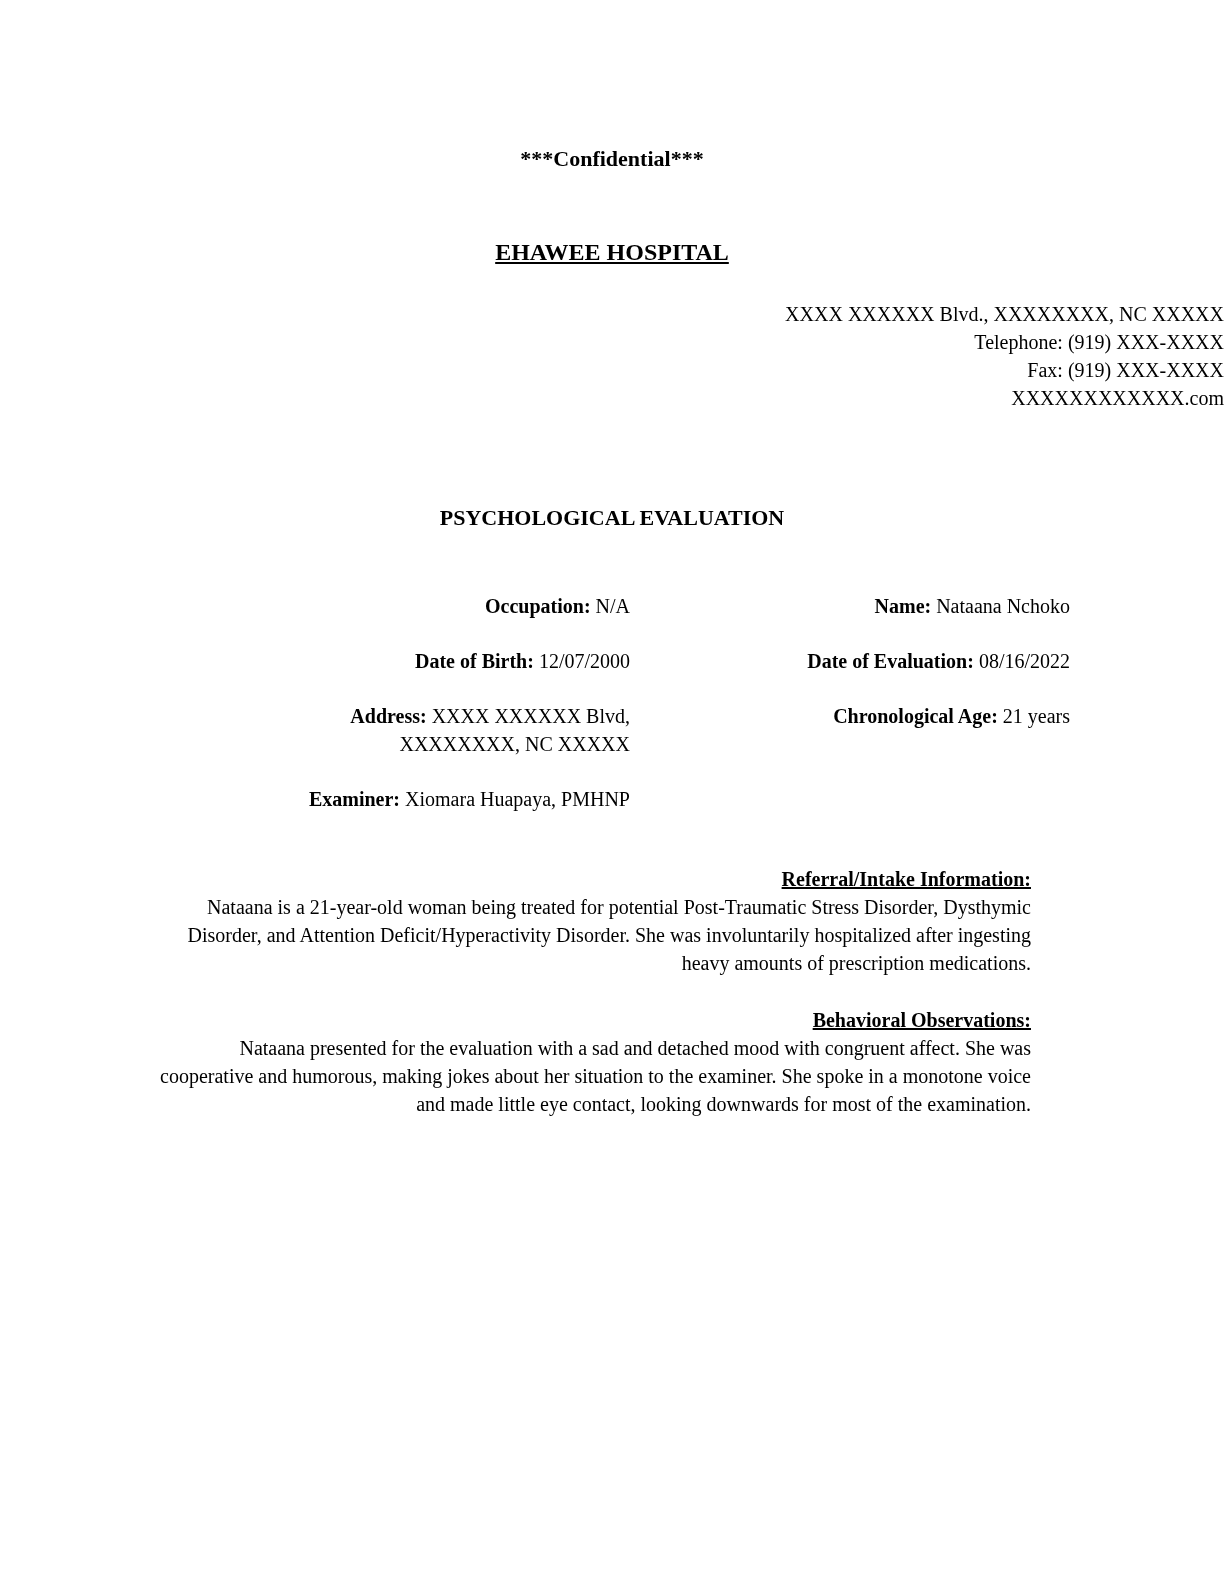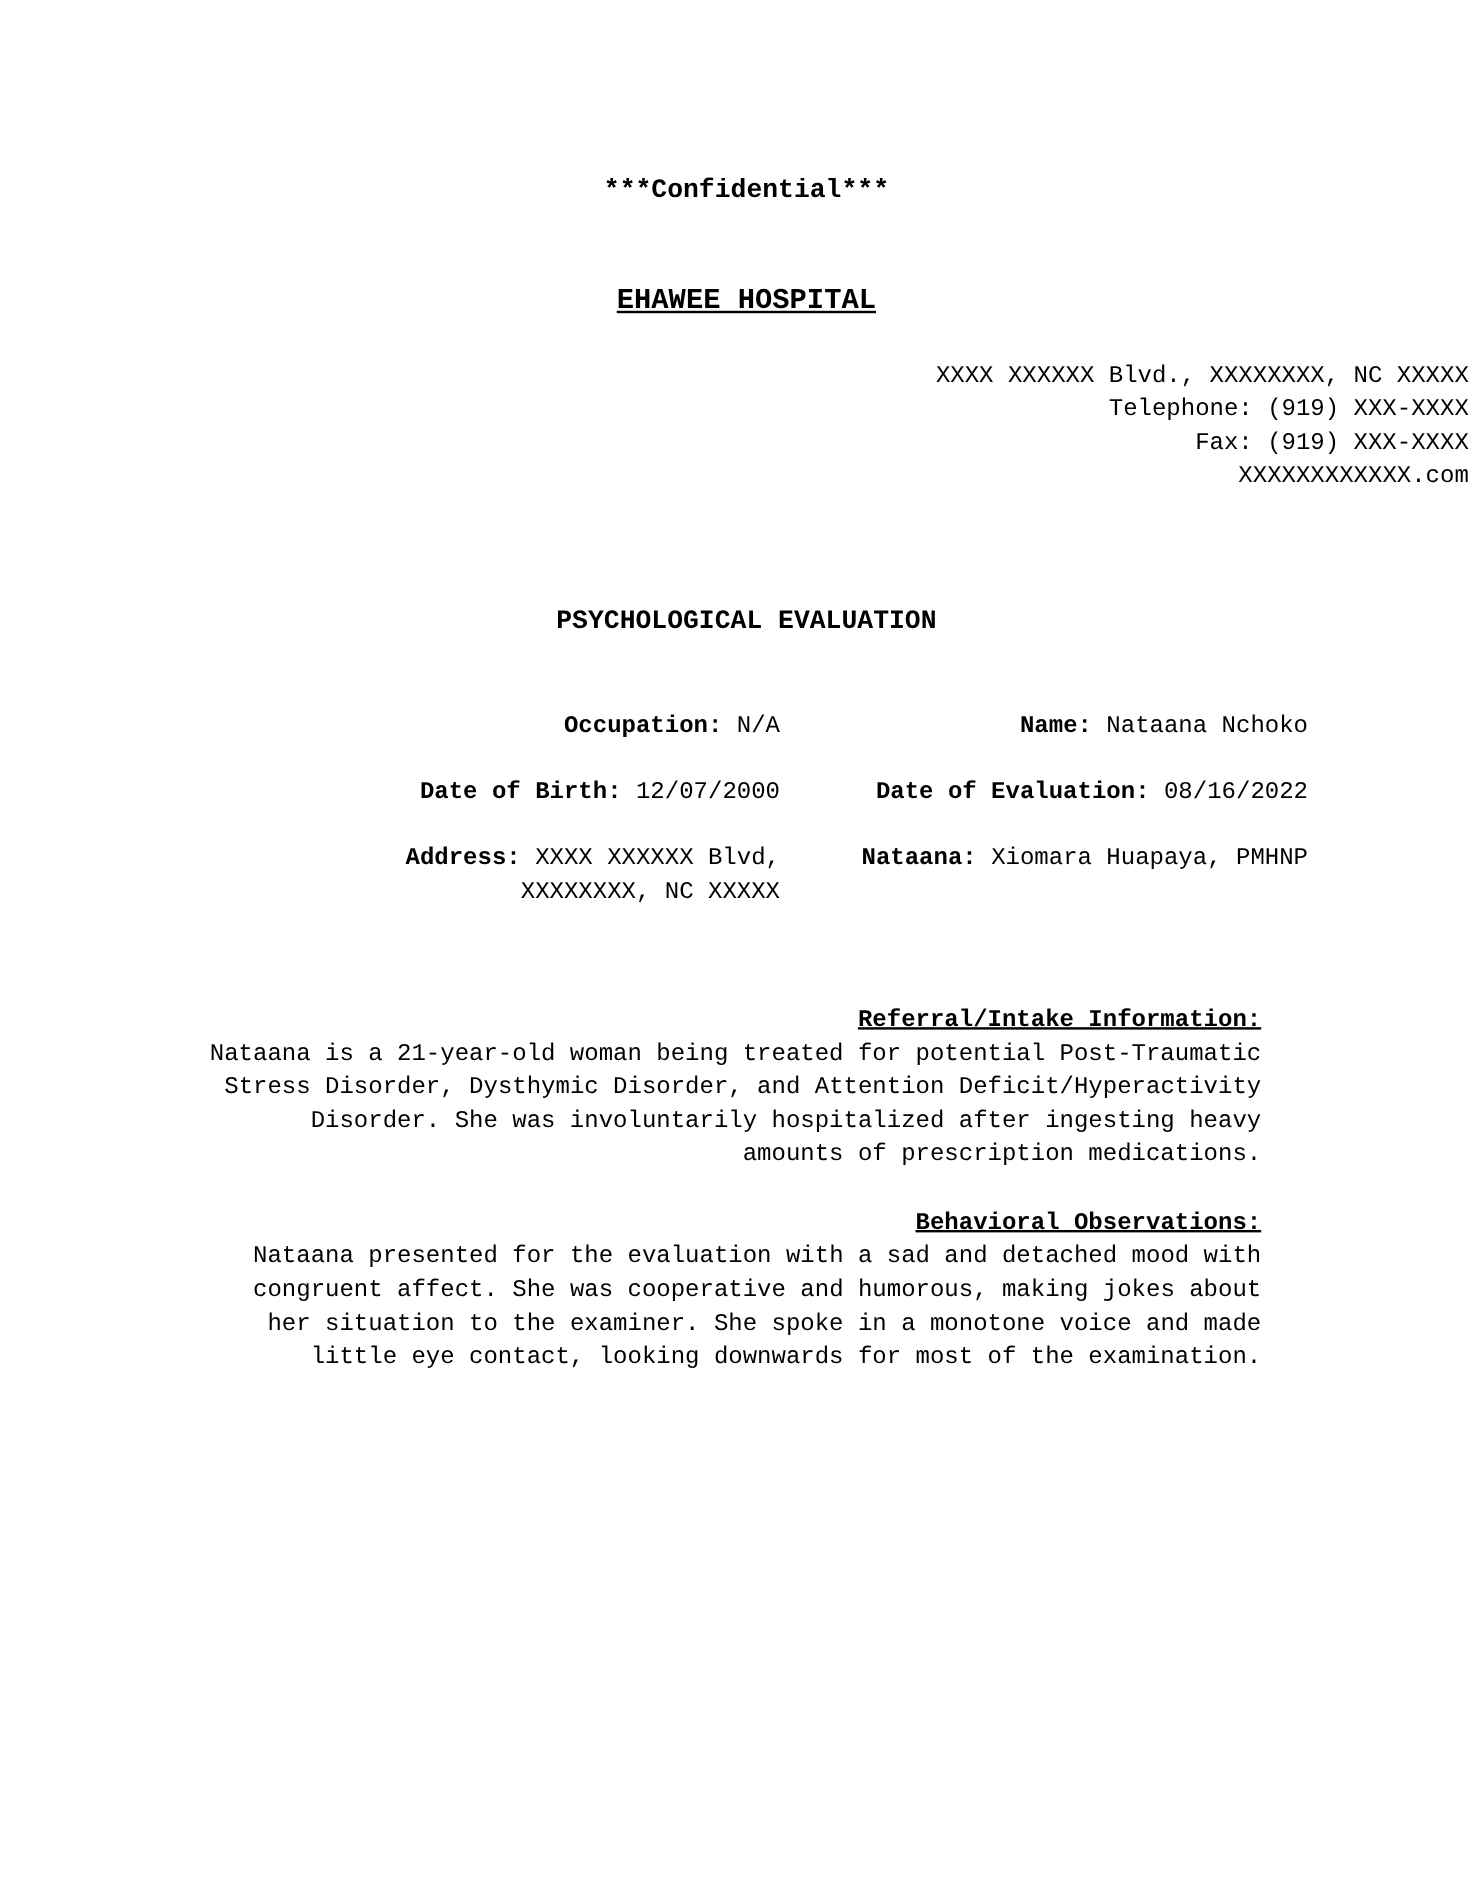--- a/index.html
+++ b/index.html
@@ -5,25 +5,24 @@
   html, body {
     margin: 0;
     padding: 0;
     background: #ffffff;
   }
   .page {
     width: 1224px;
     height: 1384px;
     background: #ffffff;
     color: #000000;
-    font-family: Liberation Mono, monospace;
+    font-family: Liberation Serif, serif;
     box-sizing: border-box;
     padding-top: 146px;
     overflow: hidden;
-    padding-left: 20px;
   }
   .center { text-align: center; }
   p { margin: 0; text-align: right; }
 
   .confidential {
     font-size: 22px;
     font-weight: 700;
     line-height: 26px;
   }
   .hospital-name {
@@ -102,23 +101,27 @@
     <p class="field">
       <b>Date of Evaluation:</b>
       <span>08/16/2022</span>
     </p>
 
     <p class="field">
       <b>Address:</b>
       <span>XXXX XXXXXX Blvd,</span><br>
       <span>XXXXXXXX, NC XXXXX</span>
     </p>
+    <p class="field">
+      <b>Chronological Age:</b>
+      <span>21 years</span>
+    </p>
 
     <p class="field">
-      <b>Nataana:</b>
+      <b>Examiner:</b>
       <span>Xiomara Huapaya, PMHNP</span>
     </p>
     <p class="field"></p>
   </div>
 
   <div class="sections">
     <div class="section">
       <p class="section-heading">Referral/Intake Information:</p>
       <p class="section-body">Nataana is a 21-year-old woman being treated for potential Post-Traumatic Stress Disorder, Dysthymic Disorder, and Attention Deficit/Hyperactivity Disorder. She was involuntarily hospitalized after ingesting heavy amounts of prescription medications.</p>
     </div>

